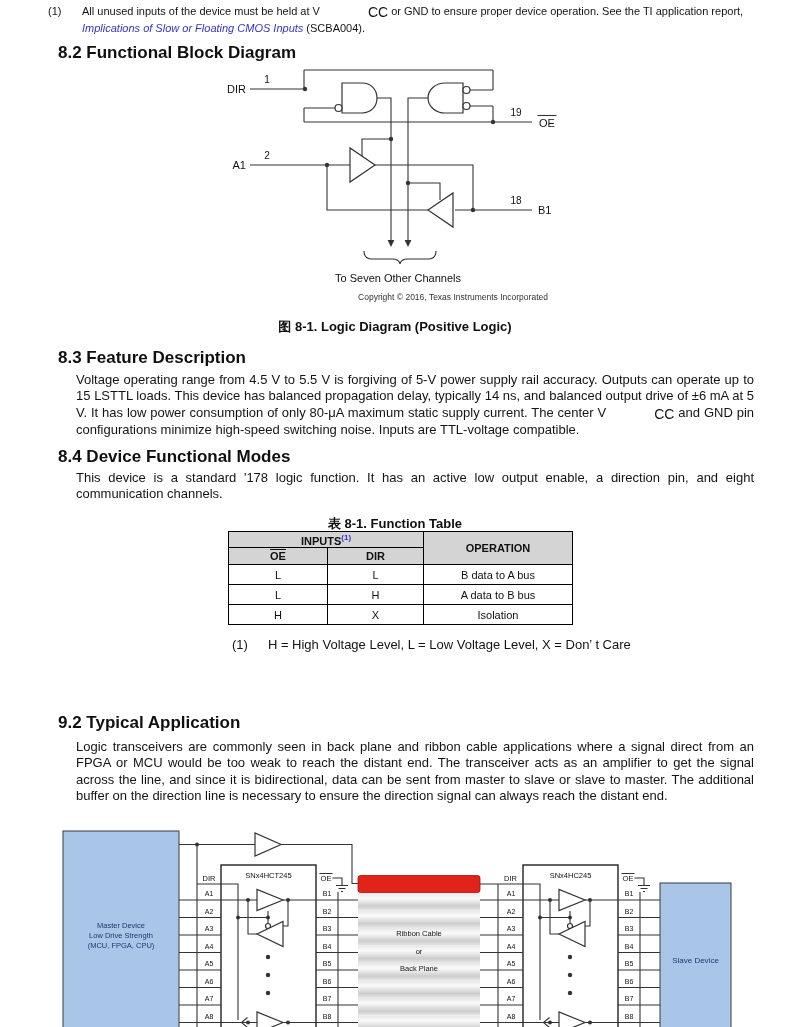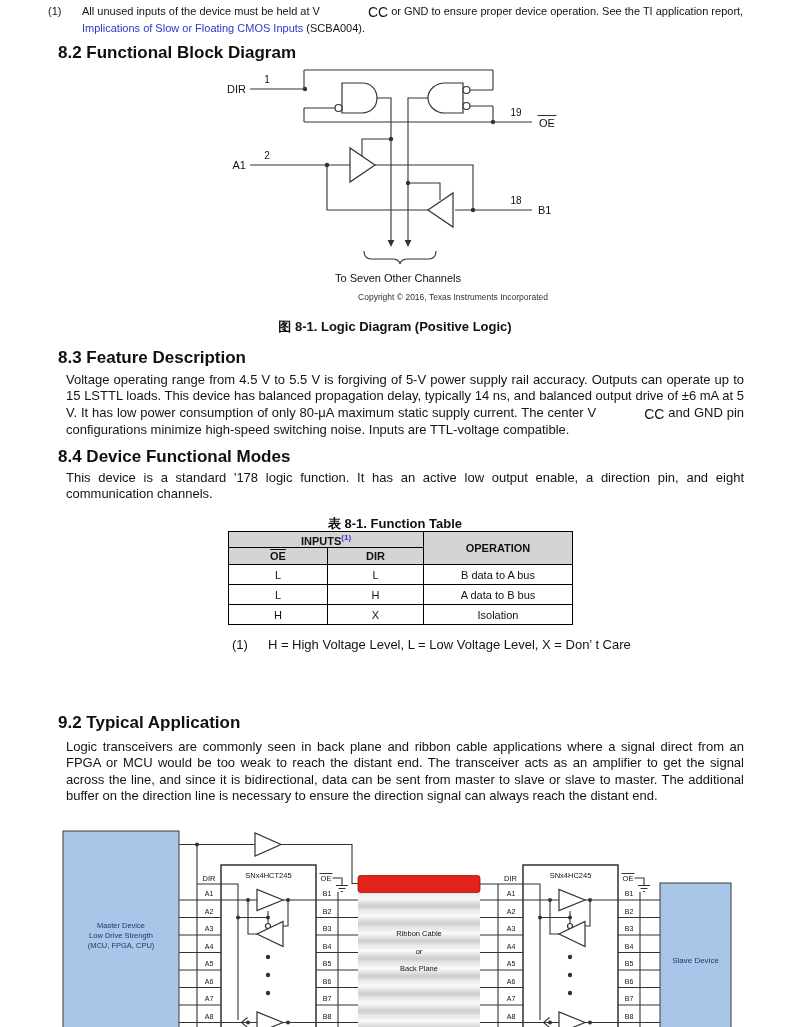--- a/index.html
+++ b/index.html
@@ -1,26 +1,26 @@
 <!DOCTYPE html>
 <html><head>
 <meta charset="utf-8">
 <style>
   html,body{margin:0;padding:0;background:#fff;}
   .page{position:relative;width:790px;height:1027px;background:#fff;overflow:hidden;
         font-family:"Liberation Sans",sans-serif;color:#111;}
   .h2{position:absolute;left:58px;font-size:17px;font-weight:bold;color:#101010;}
-  .para{position:absolute;left:66px;width:678px;font-size:13px;line-height:16.4px;
+  .para{position:absolute;left:76px;width:678px;font-size:13px;line-height:16.4px;
         text-align:justify;color:#141414;}
   .caption{position:absolute;left:0;width:790px;text-align:center;font-weight:bold;
         font-size:13px;color:#101010;}
   .fn{position:absolute;font-size:11px;line-height:16px;color:#141414;}
   .fn .marker{position:absolute;left:0;top:0;}
   .fn .fn-body{display:block;margin-left:34px;width:665px;}
-  .link{color:#3333cc;}
+  .link{color:#3333cc;font-style:italic;}
   sub.cc{font-size:14px;vertical-align:-2px;padding-left:48px;}
   .ftable{position:absolute;left:228px;top:531px;border-collapse:collapse;
         font-size:11px;text-align:center;color:#111;border:1.5px solid #000;}
   .ftable th,.ftable td{border:1px solid #000;padding:0 4px;font-weight:normal;}
   .ftable .hdr{background:#d4d4d4;font-weight:bold;}
   .ftable sup{color:#3333cc;font-size:8px;}
   .ovl{text-decoration:overline;}
   .tfn{position:absolute;left:232px;top:637px;font-size:13px;color:#141414;}
   .tfn .tfn-text{margin-left:20px;}
   svg{position:absolute;}

